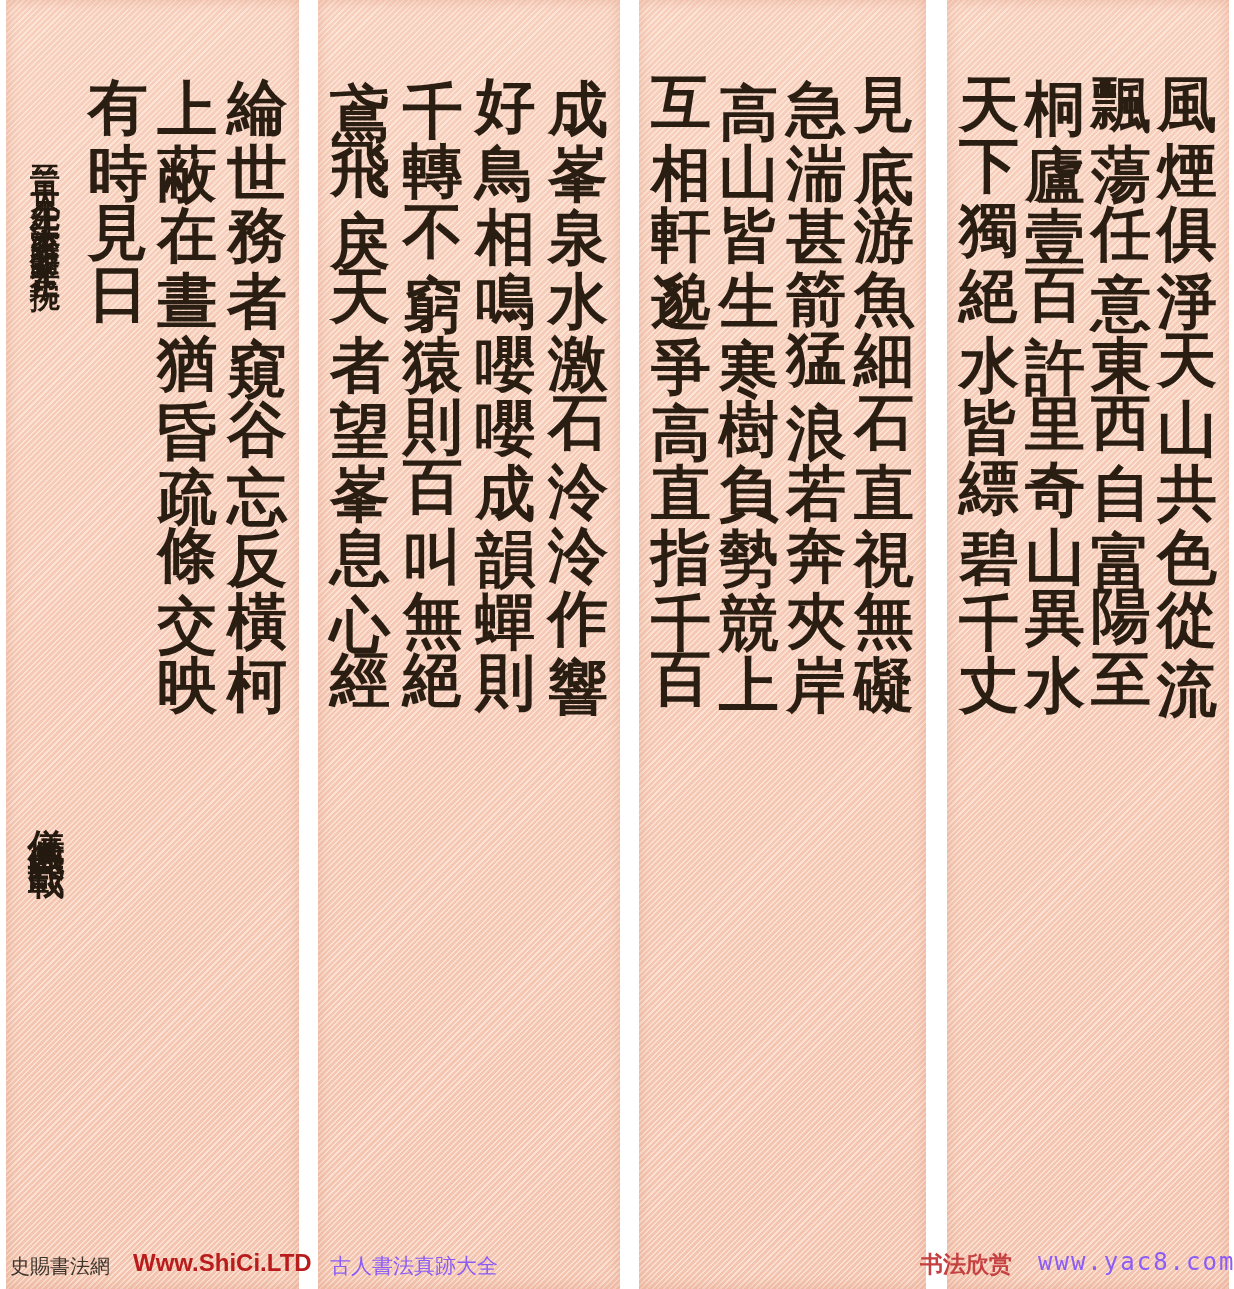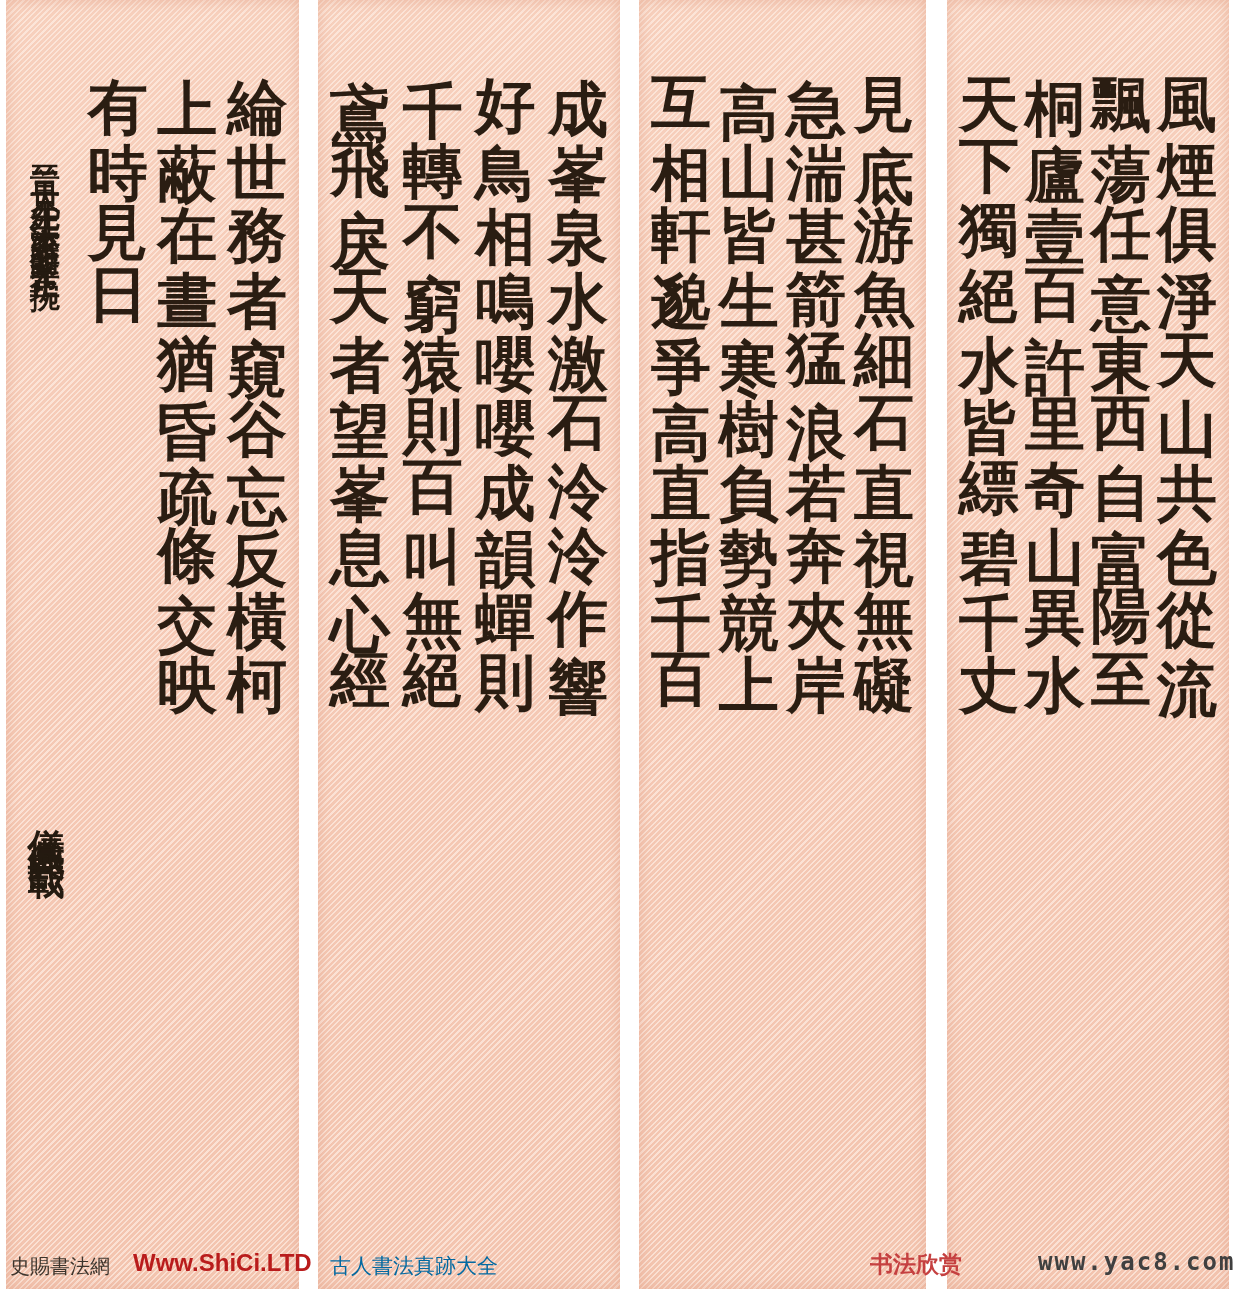--- a/index.html
+++ b/index.html
@@ -84,23 +84,23 @@
 
   
   .watermarks { position: absolute; left: 0; top: 1244px; width: 1138px; height: 45px; }
   .wm {
     position: absolute;
     font-family: "Liberation Sans", sans-serif;
     white-space: nowrap;
   }
   .wm-shici-name { left: 10px;  top: 9px;  font-size: 20px; color: #3c342c; }
   .wm-shici-url  { left: 133px; top: 5px;  font-size: 24px; font-weight: bold; color: #b91c1c; }
-  .wm-guren      { left: 330px; top: 8px;  font-size: 21px; color: #0369a1; }
-  .wm-sfxs       { left: 870px; top: 5px;  font-size: 23px; font-weight: bold; color: #c54040; }
-  .wm-yac8       { left: 1038px; top: 4px; font-size: 24px; font-weight: bold; color: #404040;
+  .wm-guren      { left: 330px; top: 8px;  font-size: 21px; color: #8b5cf6; }
+  .wm-sfxs       { left: 920px; top: 5px;  font-size: 23px; font-weight: bold; color: #c54040; }
+  .wm-yac8       { left: 1038px; top: 4px; font-size: 24px; font-weight: normal; color: #8b5cf6;
                    font-family: "DejaVu Sans Mono", monospace; letter-spacing: 2px; }
 </style>
 </head>
 <body>
 
 <div class="page">
 
   <div class="panel panel-d">
     <div class="col">風煙俱淨天山共色從流</div>
     <div class="col">飄蕩任意東西自富陽至</div>

